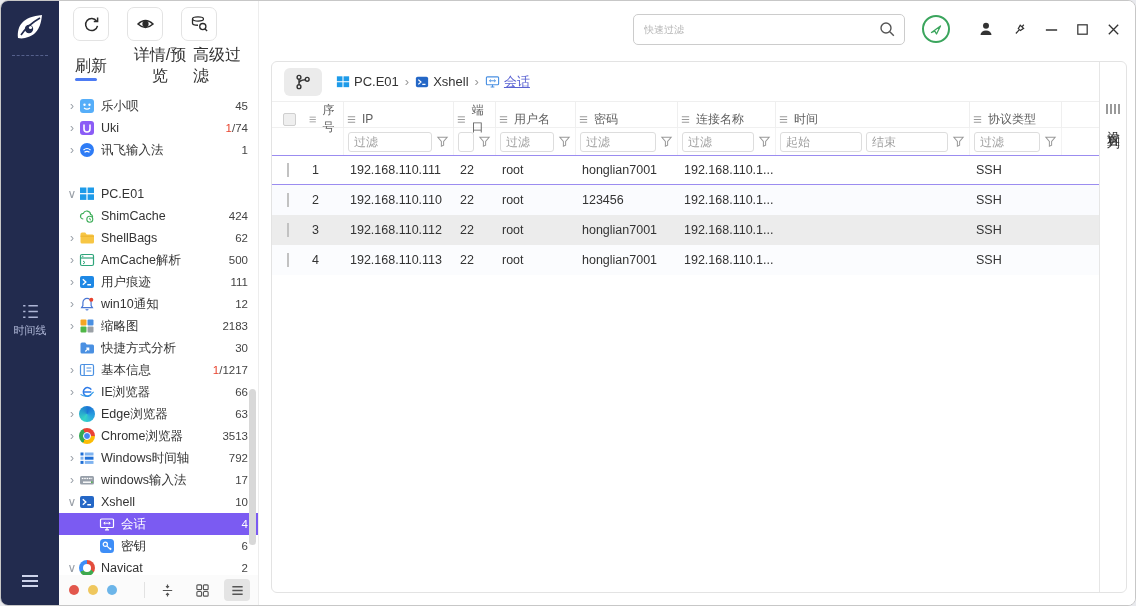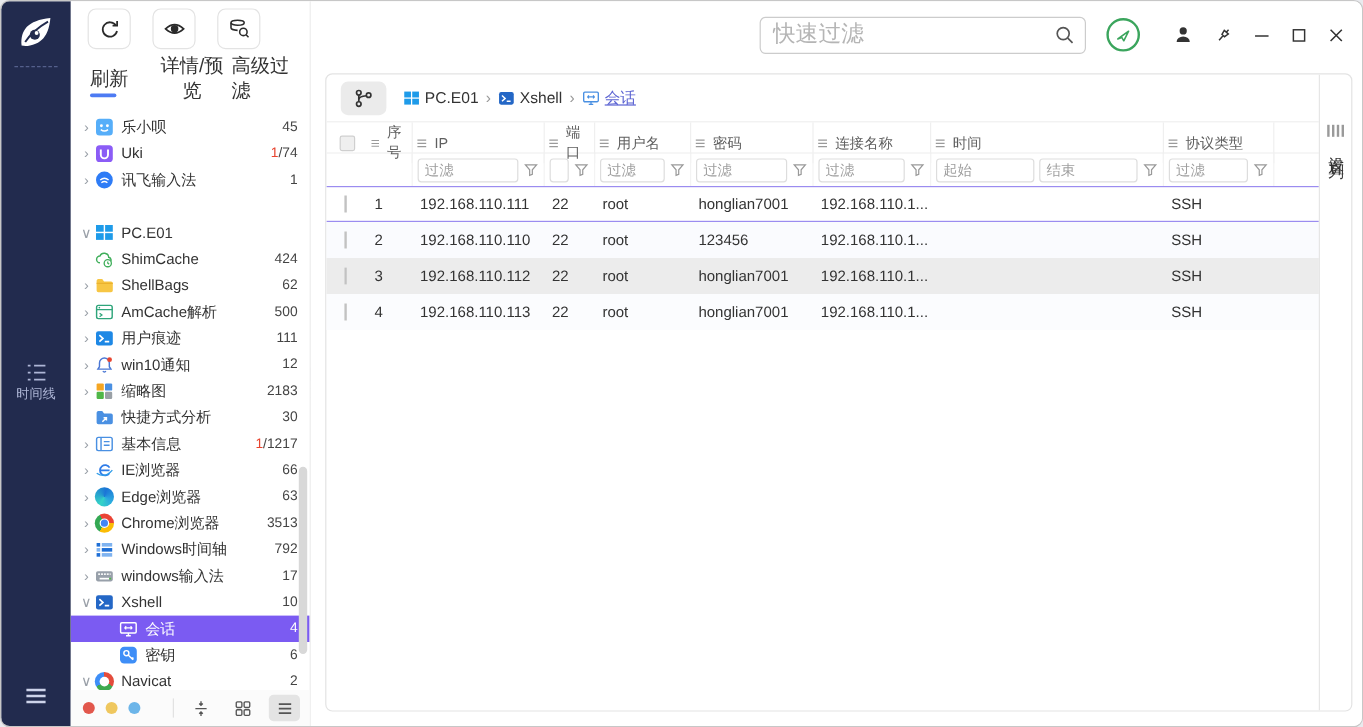--- a/index.html
+++ b/index.html
@@ -50,21 +50,21 @@
   .chrome { position:relative; border-radius:50%; background:conic-gradient(from -30deg,#EA4335 0 33.3%,#FBBC05 0 66.6%,#34A853 0 100%); }
   .chrome i { position:absolute; inset:4px; background:#4285F4; border:1.5px solid #fff; border-radius:50%; }
   .edge { border-radius:50%; background:conic-gradient(from 210deg,#35D4C6,#1B74D6 45%,#2BA8E0 75%,#35D4C6); }
   .navicat { position:relative; border-radius:50%; background:conic-gradient(#E34C3C 0 33%,#3FA94F 0 66%,#3E8EF7 0 100%); }
   .navicat i { position:absolute; inset:4px; background:#fff; border-radius:50%; }
 
   
   .content { flex:1; display:flex; flex-direction:column; background:#fff; }
   .titlebar { height:56px; display:flex; align-items:center; padding:0 14px 0 20px; }
   .search-wrap { margin-left:auto; position:relative; }
-  .search-input { width:272px; height:31px; border:1px solid #ccc; border-radius:5px; font-size:19px; padding:0 34px 0 10px; color:#333; outline:none; font-family:inherit; }
+  .search-input { width:272px; height:31px; border:1px solid #ccc; border-radius:5px; font-size:10px; padding:0 34px 0 10px; color:#333; outline:none; font-family:inherit; }
   .search-input::placeholder { color:#b5b5b5; }
   .search-mag { position:absolute; right:9px; top:6px; color:#555; }
   .sendbtn { margin-left:16px; cursor:pointer; display:flex; }
   .tb-icons { display:flex; align-items:center; gap:16px; margin-left:26px; color:#333; }
   .tb-icons > * { cursor:pointer; display:flex; }
 
   .panel { flex:1; margin:4px 8px 12px 12px; background:#fff; border:1px solid #e3e3e3; border-radius:6px; position:relative; overflow:hidden; }
   .panel-inner { position:absolute; inset:0 27px 0 0; display:flex; flex-direction:column; }
   .crumb-row { height:40px; display:flex; align-items:center; padding:0 12px; border-bottom:1px solid #efefef; }
   .branch-btn { width:38px; height:28px; background:#ebebeb; border-radius:6px; display:flex; align-items:center; justify-content:center; color:#333; cursor:pointer; margin-right:14px; }

